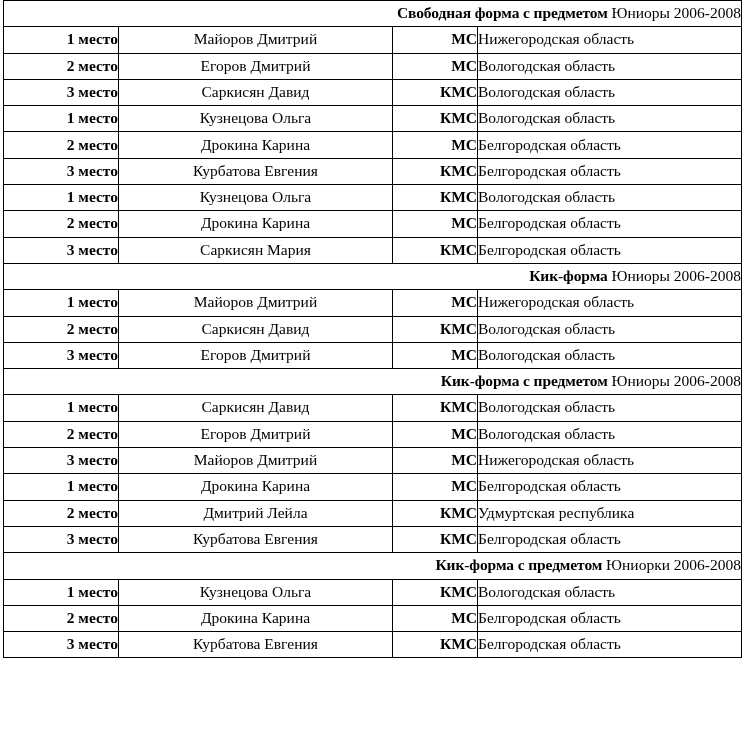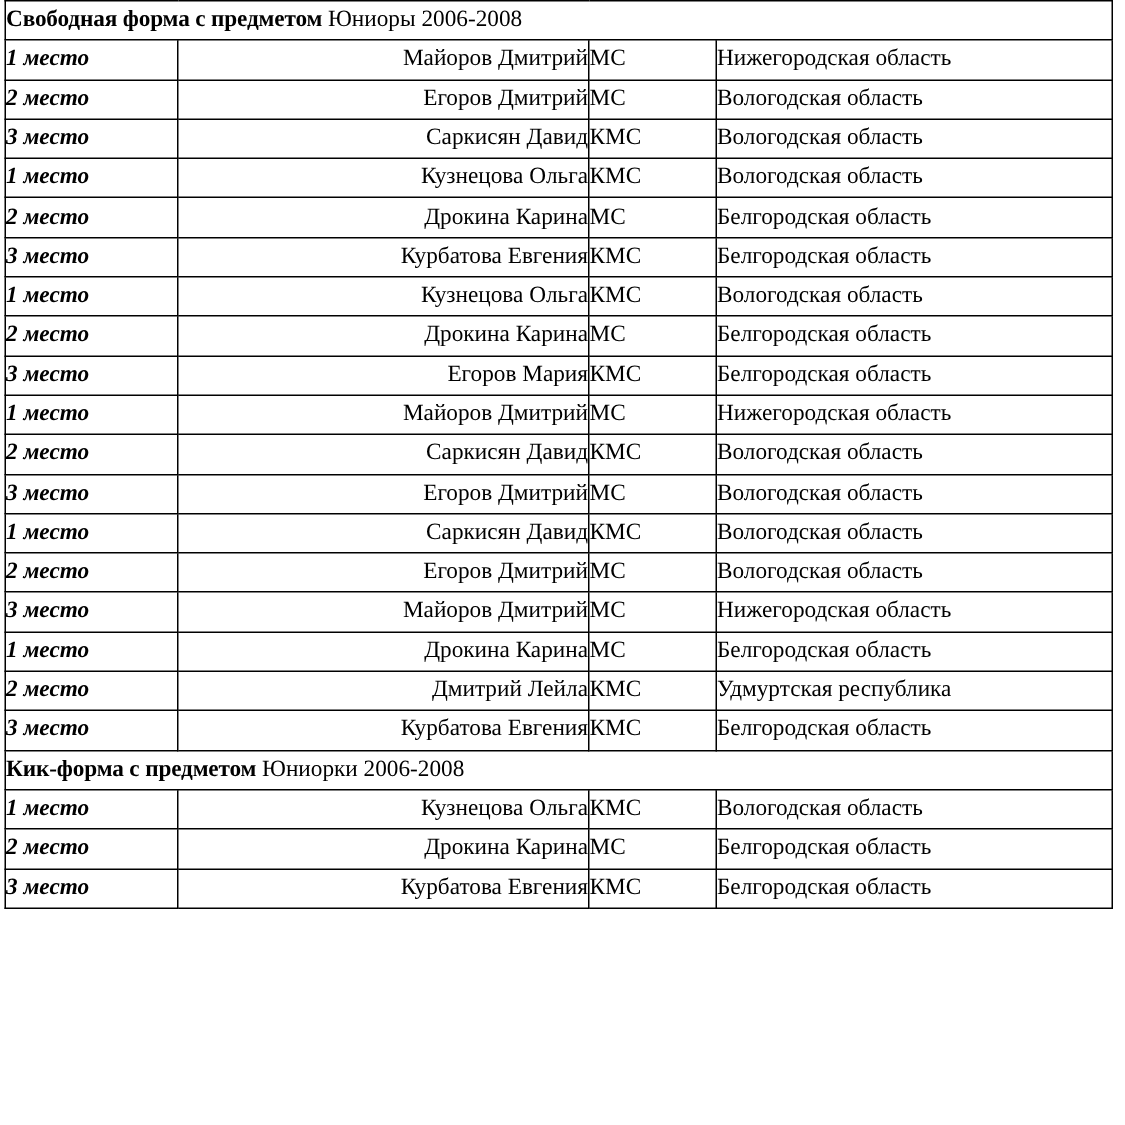--- a/index.html
+++ b/index.html
@@ -31,44 +31,44 @@
     padding: 0 0 1px 0;
     font-size: 15.5px;
     line-height: 1.05;
     vertical-align: middle;
     box-sizing: border-box;
     overflow: hidden;
     white-space: nowrap;
   }
 
   td.section-header {
-    text-align: left;
+    text-align: right;
     font-size: 15.5px;
   }
   td.section-header .discipline {
     font-weight: bold;
     letter-spacing: -0.1px;
   }
   td.section-header .category {
     font-weight: normal;
   }
 
   td.place {
-    text-align: left;
+    text-align: right;
     font-weight: bold;
-    font-style: italic;
     font-size: 15px;
   }
   td.name {
+    text-align: center;
+    padding-left: 9px;
+  }
+  td.rank {
     text-align: right;
     padding-left: 9px;
-  }
-  td.rank {
-    text-align: left;
-    padding-left: 9px;
+    font-weight: bold;
   }
   td.region {
     text-align: left;
     padding-left: 9px;
   }
 </style>
 </head>
 <body>
 
 <table id="results-table">
@@ -125,41 +125,47 @@
         <td class="region">Вологодская область</td>
       </tr>
       <tr>
         <td class="place">2 место</td>
         <td class="name">Дрокина Карина</td>
         <td class="rank">МС</td>
         <td class="region">Белгородская область</td>
       </tr>
       <tr>
         <td class="place">3 место</td>
-        <td class="name">Егоров Мария</td>
-        <td class="rank">КМС</td>
-        <td class="region">Белгородская область</td>
+        <td class="name">Саркисян Мария</td>
+        <td class="rank">КМС</td>
+        <td class="region">Белгородская область</td>
+      </tr>
+      <tr>
+        <td class="section-header" colspan="4"><span class="discipline">Кик-форма</span> <span class="category"> Юниоры 2006-2008</span></td>
       </tr>
       <tr>
         <td class="place">1 место</td>
         <td class="name">Майоров Дмитрий</td>
         <td class="rank">МС</td>
         <td class="region">Нижегородская область</td>
       </tr>
       <tr>
         <td class="place">2 место</td>
         <td class="name">Саркисян Давид</td>
         <td class="rank">КМС</td>
         <td class="region">Вологодская область</td>
       </tr>
       <tr>
         <td class="place">3 место</td>
         <td class="name">Егоров Дмитрий</td>
         <td class="rank">МС</td>
         <td class="region">Вологодская область</td>
+      </tr>
+      <tr>
+        <td class="section-header" colspan="4"><span class="discipline">Кик-форма с предметом</span> <span class="category">Юниоры 2006-2008</span></td>
       </tr>
       <tr>
         <td class="place">1 место</td>
         <td class="name">Саркисян Давид</td>
         <td class="rank">КМС</td>
         <td class="region">Вологодская область</td>
       </tr>
       <tr>
         <td class="place">2 место</td>
         <td class="name">Егоров Дмитрий</td>

